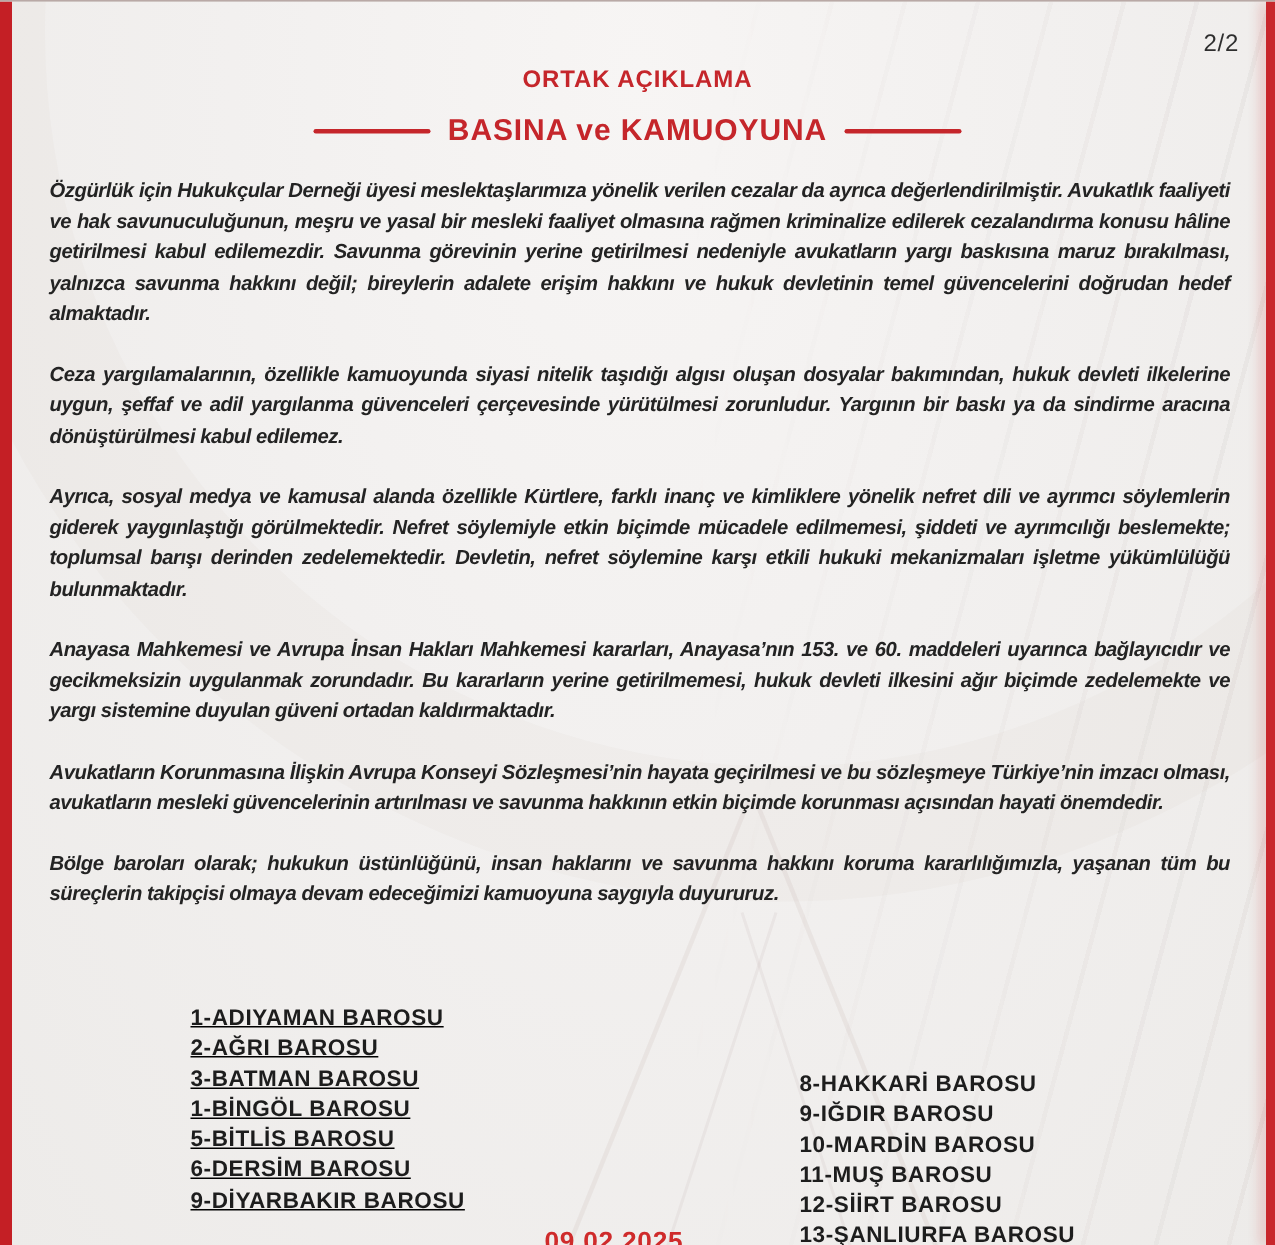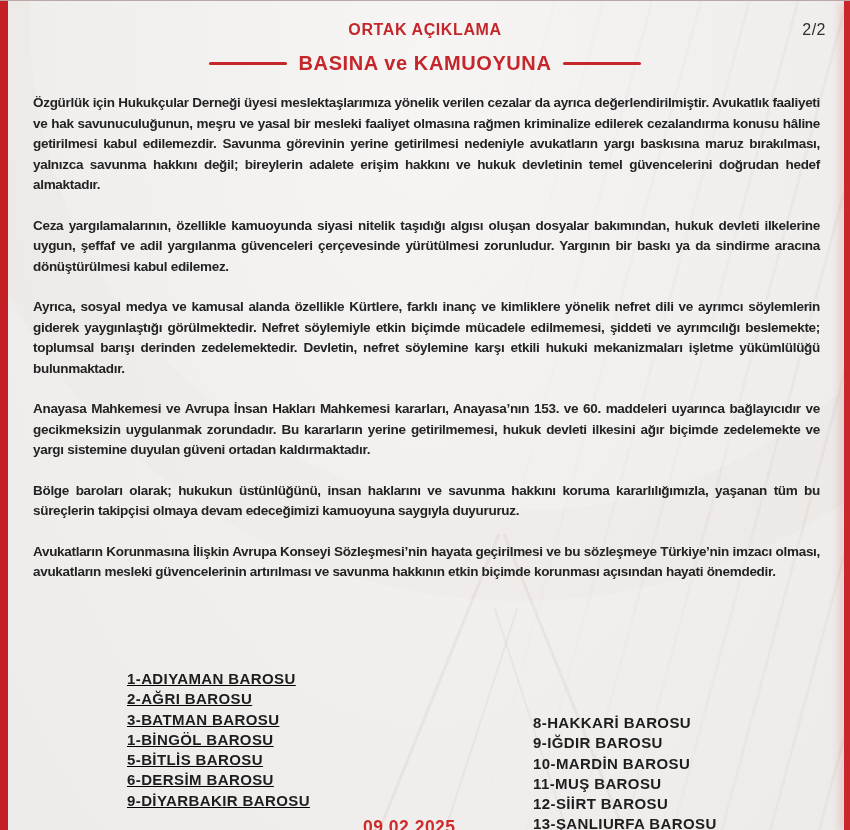--- a/index.html
+++ b/index.html
@@ -53,21 +53,21 @@
   .content { position: relative; z-index: 2; }
 
   .page-number {
     position: absolute;
     top: 20px; right: 24px;
     font-size: 16px;
     font-weight: 400;
     color: #2e2e2e;
     letter-spacing: 0.5px;
   }
-  .header { padding-top: 20px; text-align: center; }
+  .header { padding-top: 44px; text-align: center; }
   .doc-title {
     color: #c5262b;
     font-size: 16px;
     font-weight: 700;
     letter-spacing: 0.6px;
   }
   .subtitle-row {
     margin-top: 13px;
     display: flex;
     align-items: center;
@@ -79,21 +79,21 @@
     background: #c5262b;
     border-radius: 2px;
   }
   .doc-subtitle {
     color: #c5262b;
     font-size: 20px;
     font-weight: 700;
     letter-spacing: 0.6px;
   }
 
-  .body-text { margin: 18px 30px 0 33px; }
+  .body-text { margin: 18px 30px 0 33px; font-style: italic; }
   .body-text p {
     margin: 0 0 20px 0;
     text-align: justify;
     font-size: 13.5px;
     font-weight: 700;
     line-height: 20.5px;
     letter-spacing: -0.3px;
     color: #232323;
   }
 
@@ -146,22 +146,22 @@
         <span class="doc-subtitle">BASINA ve KAMUOYUNA</span>
         <span class="rule"></span>
       </div>
     </div>
 
     <div class="body-text">
       <p>Özgürlük için Hukukçular Derneği üyesi meslektaşlarımıza yönelik verilen cezalar da ayrıca değerlendirilmiştir. Avukatlık faaliyeti ve hak savunuculuğunun, meşru ve yasal bir mesleki faaliyet olmasına rağmen kriminalize edilerek cezalandırma konusu hâline getirilmesi kabul edilemezdir. Savunma görevinin yerine getirilmesi nedeniyle avukatların yargı baskısına maruz bırakılması, yalnızca savunma hakkını değil; bireylerin adalete erişim hakkını ve hukuk devletinin temel güvencelerini doğrudan hedef almaktadır.</p>
       <p>Ceza yargılamalarının, özellikle kamuoyunda siyasi nitelik taşıdığı algısı oluşan dosyalar bakımından, hukuk devleti ilkelerine uygun, şeffaf ve adil yargılanma güvenceleri çerçevesinde yürütülmesi zorunludur. Yargının bir baskı ya da sindirme aracına dönüştürülmesi kabul edilemez.</p>
       <p>Ayrıca, sosyal medya ve kamusal alanda özellikle Kürtlere, farklı inanç ve kimliklere yönelik nefret dili ve ayrımcı söylemlerin giderek yaygınlaştığı görülmektedir. Nefret söylemiyle etkin biçimde mücadele edilmemesi, şiddeti ve ayrımcılığı beslemekte; toplumsal barışı derinden zedelemektedir. Devletin, nefret söylemine karşı etkili hukuki mekanizmaları işletme yükümlülüğü bulunmaktadır.</p>
       <p>Anayasa Mahkemesi ve Avrupa İnsan Hakları Mahkemesi kararları, Anayasa’nın 153. ve 60. maddeleri uyarınca bağlayıcıdır ve gecikmeksizin uygulanmak zorundadır. Bu kararların yerine getirilmemesi, hukuk devleti ilkesini ağır biçimde zedelemekte ve yargı sistemine duyulan güveni ortadan kaldırmaktadır.</p>
+      <p>Avukatların Korunmasına İlişkin Avrupa Konseyi Sözleşmesi’nin hayata geçirilmesi ve bu sözleşmeye Türkiye’nin imzacı olması, avukatların mesleki güvencelerinin artırılması ve savunma hakkının etkin biçimde korunması açısından hayati önemdedir.</p>
       <p>Bölge baroları olarak; hukukun üstünlüğünü, insan haklarını ve savunma hakkını koruma kararlılığımızla, yaşanan tüm bu süreçlerin takipçisi olmaya devam edeceğimizi kamuoyuna saygıyla duyururuz.</p>
-      <p>Avukatların Korunmasına İlişkin Avrupa Konseyi Sözleşmesi’nin hayata geçirilmesi ve bu sözleşmeye Türkiye’nin imzacı olması, avukatların mesleki güvencelerinin artırılması ve savunma hakkının etkin biçimde korunması açısından hayati önemdedir.</p>
     </div>
 
     <div class="signatures">
       <div class="sig-col sig-col-left">
         <div class="sig-item">1-ADIYAMAN BAROSU</div>
         <div class="sig-item">2-AĞRI BAROSU</div>
         <div class="sig-item">3-BATMAN BAROSU</div>
         <div class="sig-item">1-BİNGÖL BAROSU</div>
         <div class="sig-item">5-BİTLİS BAROSU</div>
         <div class="sig-item">6-DERSİM BAROSU</div>

